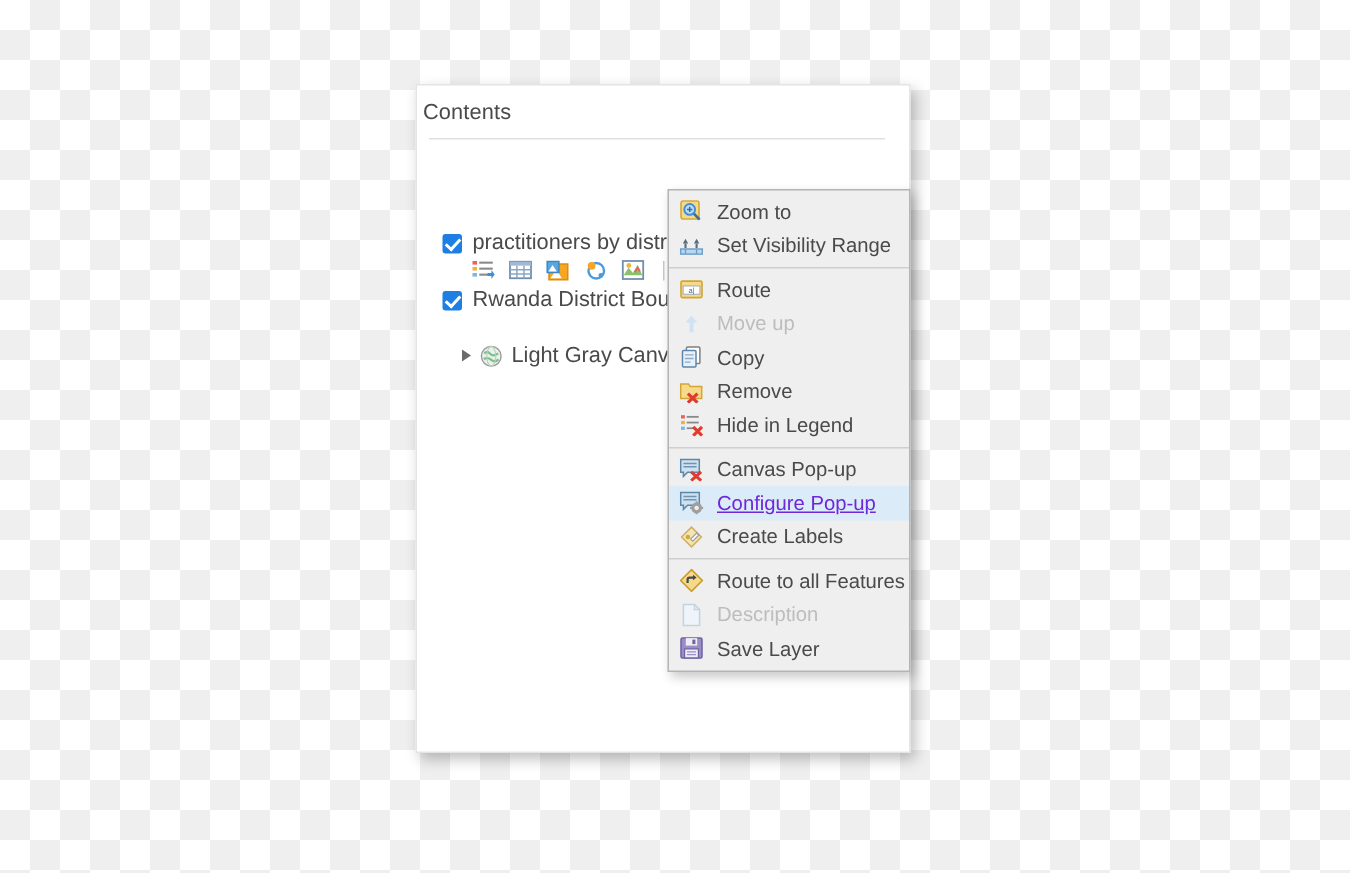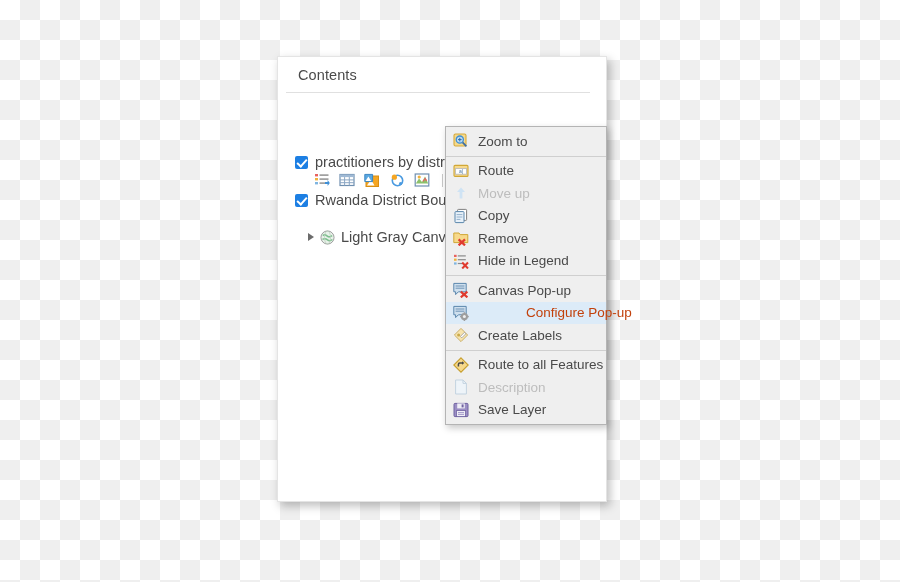--- a/index.html
+++ b/index.html
@@ -28,21 +28,21 @@
     top: 56px;
     width: 330px;
     height: 446px;
     background: #ffffff;
     border: 1px solid #e4e4e4;
     box-shadow: 3px 4px 9px rgba(0,0,0,0.26);
   }
 
   .contents-title {
     position: absolute;
-    left: 20px;
+    left: 4px;
     top: 10px;
     font-size: 14.5px;
     color: #4a4a4a;
     letter-spacing: 0.1px;
     font-weight: 400;
   }
 
   .contents-divider {
     position: absolute;
     left: 8px;
@@ -163,22 +163,22 @@
     font-size: 13.5px;
     color: #4a4a4a;
     white-space: nowrap;
     cursor: pointer;
   }
   .ctx-item.disabled { color: #bdbdbd; cursor: default; }
   .ctx-item.active {
     background: #dcebf8;
   }
   .ctx-item.active .ctx-label {
-    color: #c2410c;
-    margin-left: 48px;
+    text-decoration: underline;
+    color: #6d28d9;
   }
   .ctx-ico {
     width: 16px; height: 16px;
     flex: 0 0 16px;
     display: block;
   }
   .ctx-label { line-height: 1; }
 
   .ctx-sep {
     height: 1px;
@@ -287,20 +287,34 @@
         <circle cx="6.8" cy="6.6" r="3.6" fill="#bfdcf2" stroke="#3f8fd6" stroke-width="1.3"></circle>
         <line x1="9.6" y1="9.4" x2="13.4" y2="13.4" stroke="#3f6fa0" stroke-width="1.8"></line>
         <line x1="5" y1="6.6" x2="8.6" y2="6.6" stroke="#2b6ca8" stroke-width="1"></line>
         <line x1="6.8" y1="4.8" x2="6.8" y2="8.4" stroke="#2b6ca8" stroke-width="1"></line>
       </svg>
     </span>
     <span class="ctx-label">Zoom to</span>
   </div>
 
 
+  <div class="ctx-item">
+    <span class="ctx-ico">
+      <svg viewBox="0 0 16 16" width="16" height="16">
+        <path d="M2.2 6.4 L4 3.2 L5.8 6.4 Z" fill="#5b6b7a"></path>
+        <path d="M9.6 6.4 L11.4 3.2 L13.2 6.4 Z" fill="#5b6b7a"></path>
+        <rect x="3.3" y="6.4" width="1.4" height="3" fill="#5b6b7a"></rect>
+        <rect x="10.7" y="6.4" width="1.4" height="3" fill="#5b6b7a"></rect>
+        <rect x="0.8" y="10" width="14.4" height="3.4" fill="#bcd8ef" stroke="#6fa0cb" stroke-width="1"></rect>
+        <line x1="4" y1="10" x2="4" y2="13.4" stroke="#6fa0cb" stroke-width="1"></line>
+        <line x1="11.4" y1="10" x2="11.4" y2="13.4" stroke="#6fa0cb" stroke-width="1"></line>
+      </svg>
+    </span>
+    <span class="ctx-label">Set Visibility Range</span>
+  </div>
 
   <div class="ctx-sep"></div>
 
   <div class="ctx-item">
     <span class="ctx-ico">
       <svg viewBox="0 0 16 16" width="16" height="16">
         <rect x="1" y="2.4" width="14" height="11" rx="1" fill="#f7d98a" stroke="#d0a736" stroke-width="1.1"></rect>
         <rect x="2.4" y="5.6" width="11.2" height="5.6" fill="#ffffff" stroke="#b9b9b9" stroke-width="0.9"></rect>
         <text x="8" y="10.2" font-size="5" text-anchor="middle" fill="#3f6fa0" font-family="Liberation Sans, sans-serif">a|</text>
       </svg>

